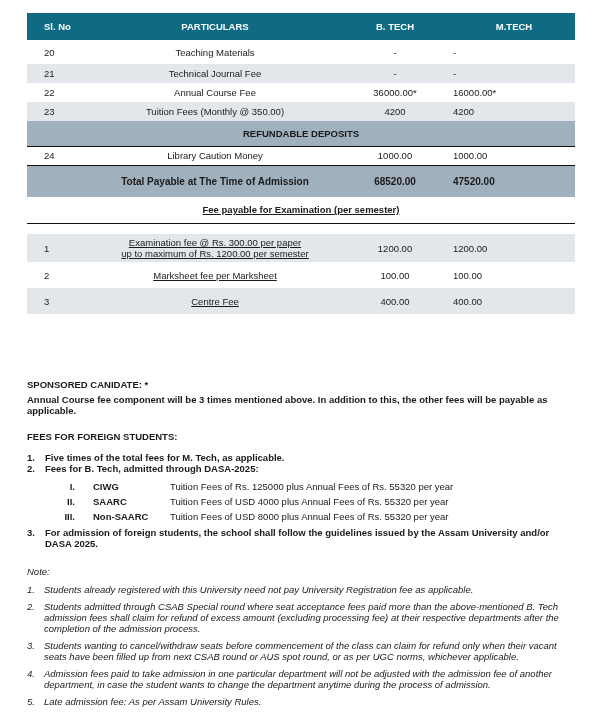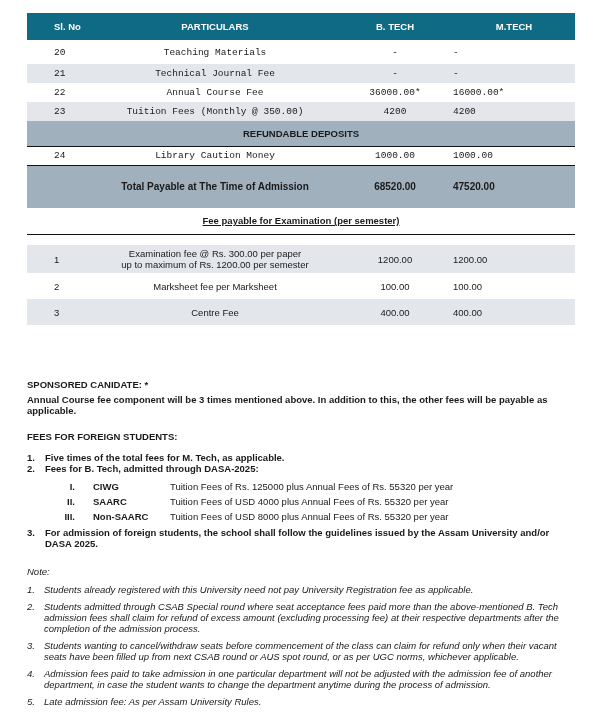--- a/index.html
+++ b/index.html
@@ -1,41 +1,41 @@
 <!DOCTYPE html>
 <html><head>
 <meta charset="utf-8">
 <style>
   * { box-sizing: border-box; margin: 0; padding: 0; }
   html, body { width: 600px; height: 720px; background: #ffffff; overflow: hidden; }
   body { font-family: "Liberation Sans", sans-serif; color: #1a1a1a; position: relative; }
 
   .fee-table { position: absolute; left: 27px; top: 13px; width: 548px; border-collapse: collapse; font-size: 9.5px; }
   .fee-table td, .fee-table th { vertical-align: middle; }
-  .c1 { width: 66px; text-align: left; padding-left: 27px; }
+  .c1 { width: 66px; text-align: left; padding-left: 17px; }
   .c2 { width: 244px; text-align: center; margin-top: 6px; }
   .c3 { width: 116px; text-align: center; }
   .c4 { width: 122px; }
 
   .hdr th { background: #0f6a84; color: #ffffff; font-weight: bold; height: 27px; font-size: 9.5px; }
   .hdr th.c1 { text-align: left; }
-  .row { height: 24px; font-family: Liberation Mono, monospace; }
+  .row { height: 24px; }
   .row.white { background: #ffffff; }
   .row.gray { background: #e3e6ea; }
   .row.tall { height: 19px; }
   .band { height: 25px; background: #a1b0bd; }
   .band td { font-weight: bold; text-align: center; border-bottom: 1.5px solid #111; }
-  .total td { background: #a1b0bd; font-weight: bold; font-size: 10px; height: 43px; border-top: 1.5px solid #111; }
+  .total td { background: #a1b0bd; font-weight: bold; font-size: 10px; height: 32px; border-top: 1.5px solid #111; }
   .exam-title td { height: 26px; text-align: center; font-weight: bold; font-size: 9.5px; border-bottom: 1.5px solid #111; text-decoration: underline; }
   .spacer td { height: 11px; }
   .exam-row.gray { background: #e3e6ea; }
   .exam-row.white { background: #ffffff; }
   .exam-row { height: 26px; }
   .exam-row.double { height: 28px; }
-  .exam-row td.c2 { line-height: 11px; }
+  .exam-row td.c2 { line-height: 11px; text-decoration: underline; }
 
   .section { position: absolute; left: 27px; width: 548px; font-size: 9.5px; }
   .bold { font-weight: bold; }
   .sponsored-title { top: 379px; }
   .sponsored-text { top: 394px; line-height: 11px; }
   .foreign-title { top: 431px; }
   .foreign-list { top: 452px; }
   .foreign-item { display: flex; font-weight: bold; line-height: 11px; }
   .foreign-item .num { width: 18px; }
   .foreign-item .txt { flex: 1; }

